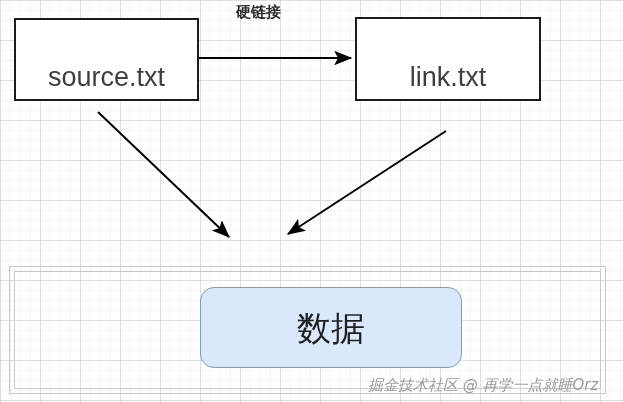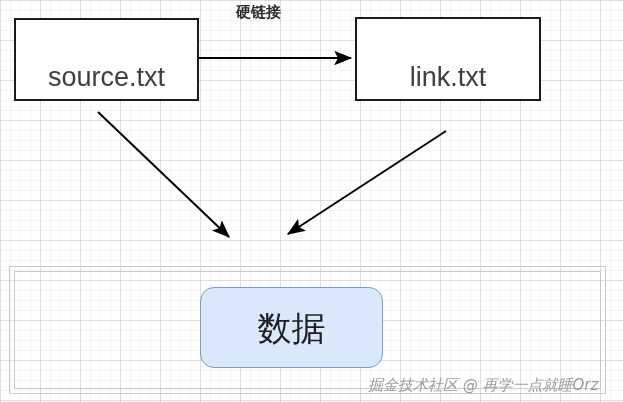--- a/index.html
+++ b/index.html
@@ -76,21 +76,21 @@
     background: transparent;
   }
   #container-outer { left: 9px;  top: 266px; width: 597px; height: 128px; }
   #container-inner { left: 14px; top: 271px; width: 587px; height: 118px; }
 
   
   #data-node {
     position: absolute;
     left: 200px;
     top: 287px;
-    width: 183px;
+    width: 262px;
     height: 81px;
     box-sizing: border-box;
     background: #dae8fc;
     border: 1px solid #7a9cc6;
     border-radius: 14px;
     display: flex;
     align-items: center;
     justify-content: center;
   }
   #data-node .node-label {

